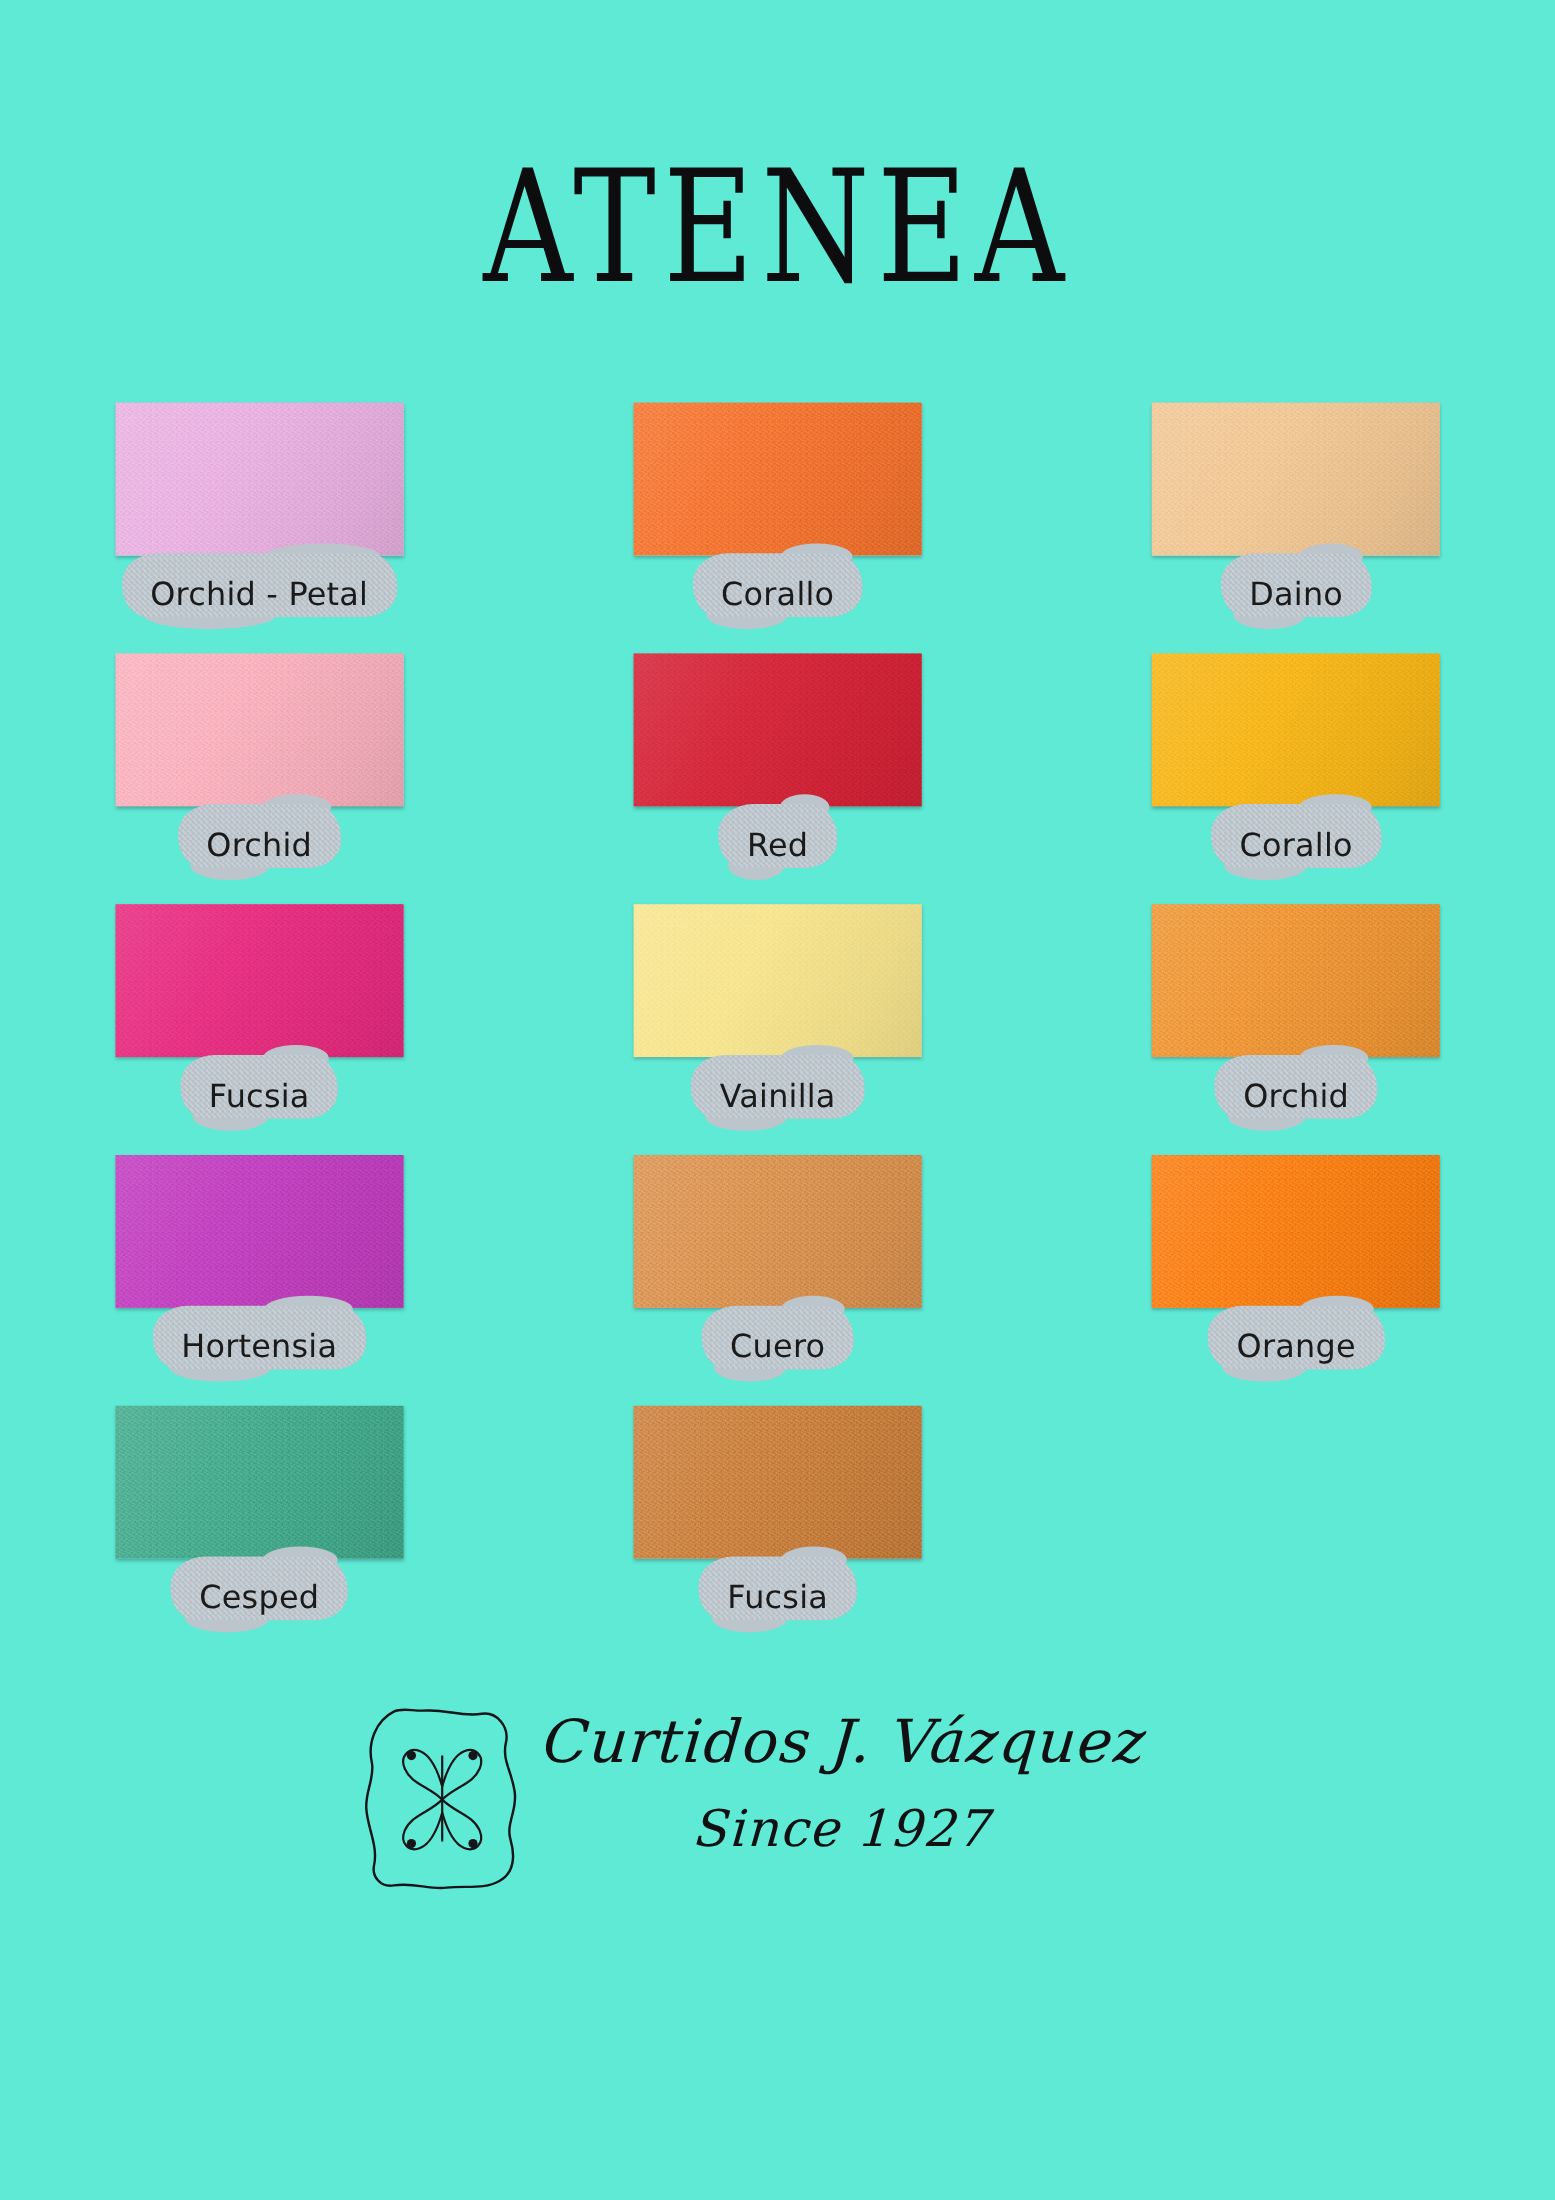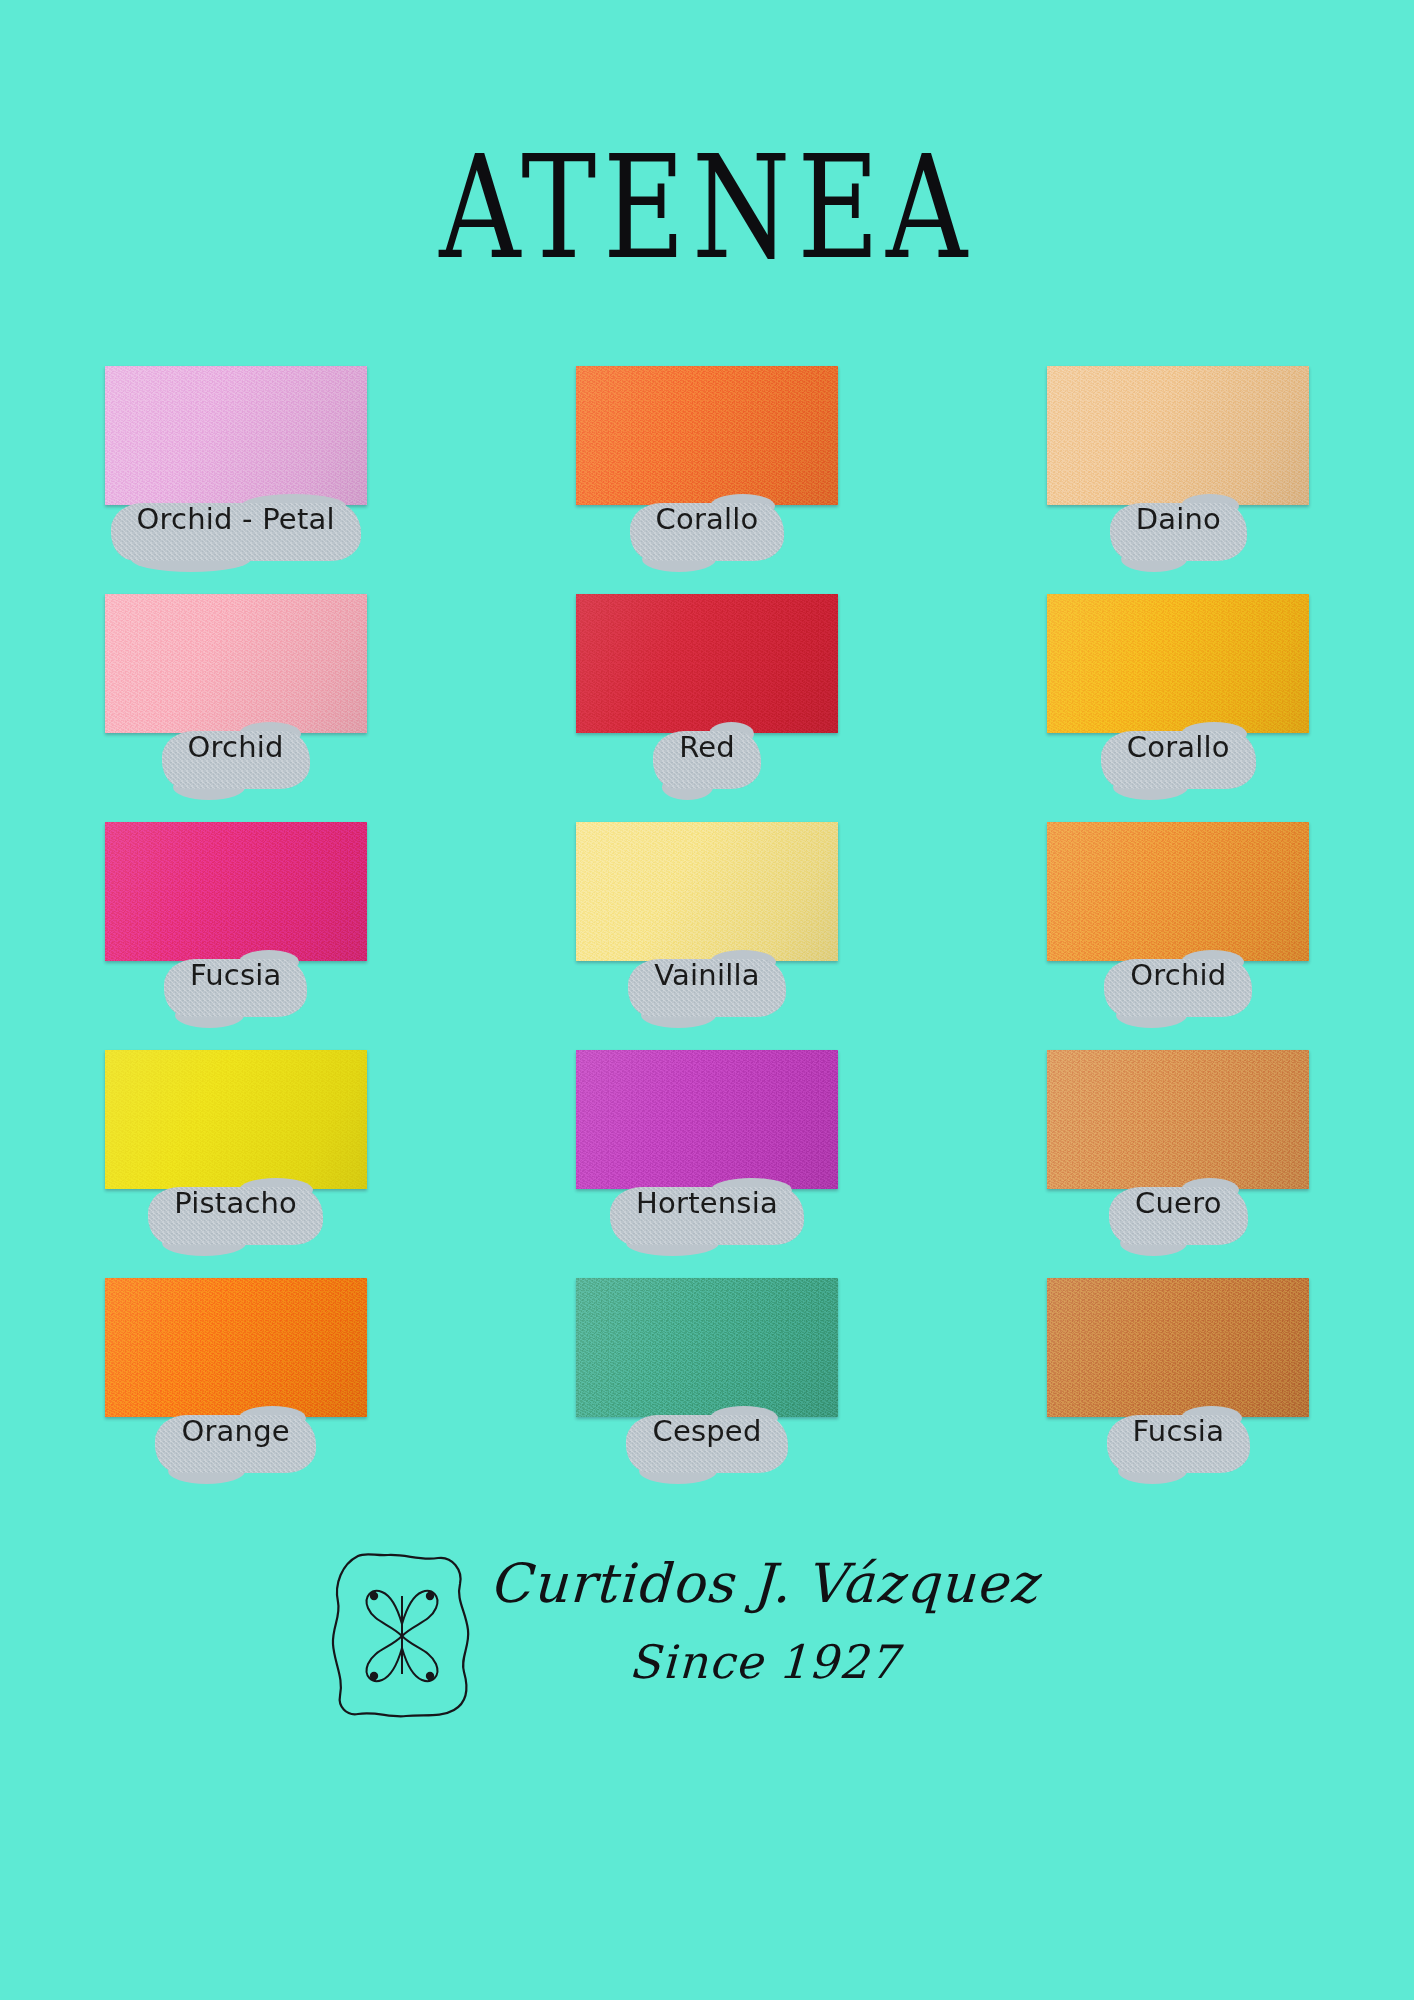--- a/index.html
+++ b/index.html
@@ -100,21 +100,21 @@
       rgba(255,255,255,0.03) 38%,
       rgba(0,0,0,0.05) 78%,
       rgba(0,0,0,0.10) 100%);
   }
 
   
   .label {
     position: relative;
     margin-top: -4px;
     display: inline-flex;
-    align-items: flex-start;
+    align-items: flex-end;
     justify-content: center;
     padding: 4px 26px 6px 26px;
     min-height: 50px;
     z-index: 3;
   }
   .blob {
     position: absolute;
     left: 0; right: 0;
     top: 2px; bottom: 0;
     background: #bcc5cc;
@@ -330,32 +330,20 @@
           <div class="sheen"></div>
         </div>
         <div class="label">
           <div class="blob"></div>
           <div class="blob-grain"></div>
           <span class="label-text">Orchid</span>
         </div>
       </div>
       <div class="cell">
         <div class="swatch">
-          <div class="fill" style="background: rgb(237, 224, 19);"></div>
-          <div class="grain"></div>
-          <div class="sheen"></div>
-        </div>
-        <div class="label">
-          <div class="blob"></div>
-          <div class="blob-grain"></div>
-          <span class="label-text">Pistacho</span>
-        </div>
-      </div>
-      <div class="cell">
-        <div class="swatch">
           <div class="fill" style="background: rgb(191, 60, 189);"></div>
           <div class="grain"></div>
           <div class="sheen"></div>
         </div>
         <div class="label">
           <div class="blob"></div>
           <div class="blob-grain"></div>
           <span class="label-text">Hortensia</span>
         </div>
       </div>

